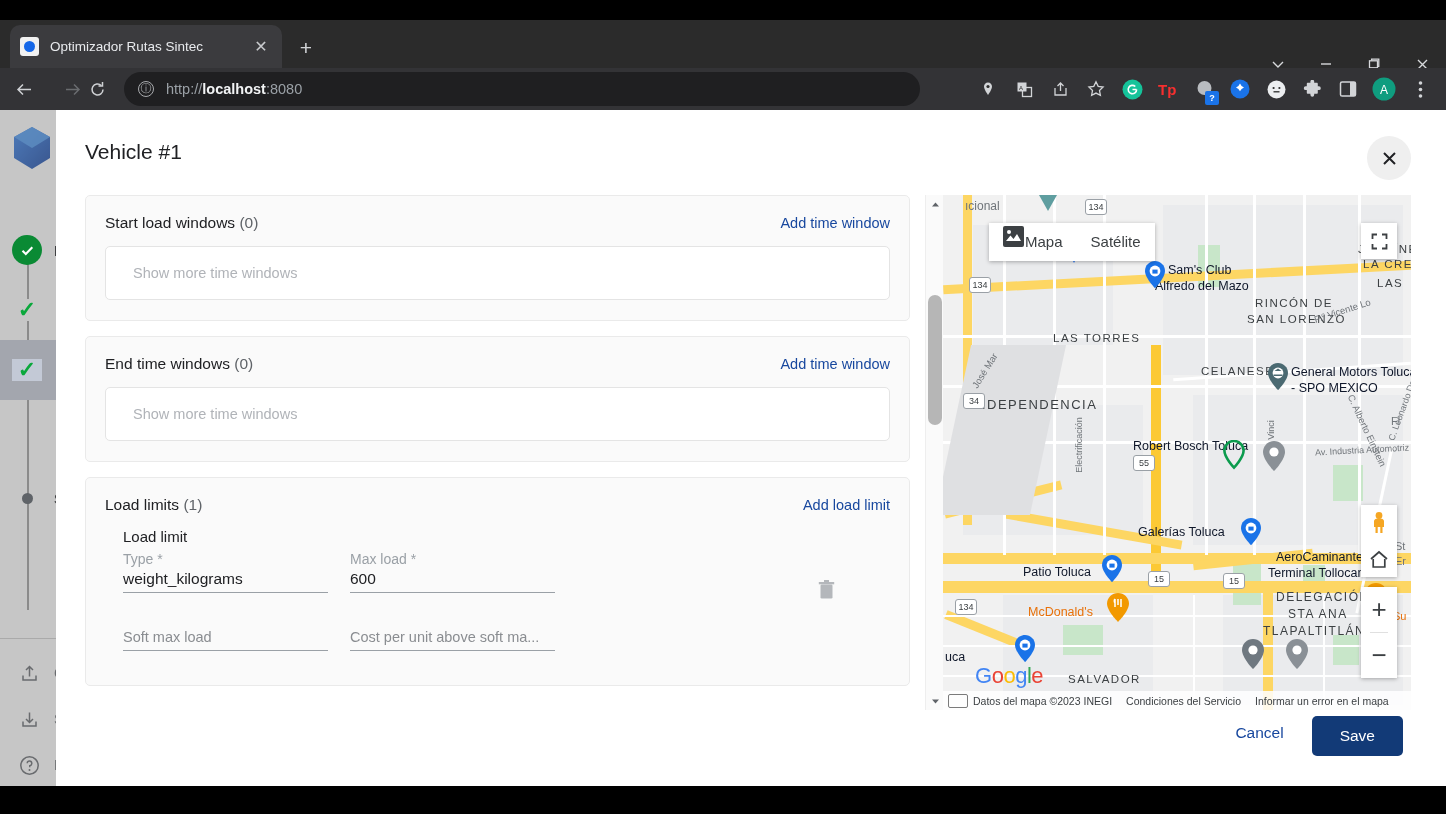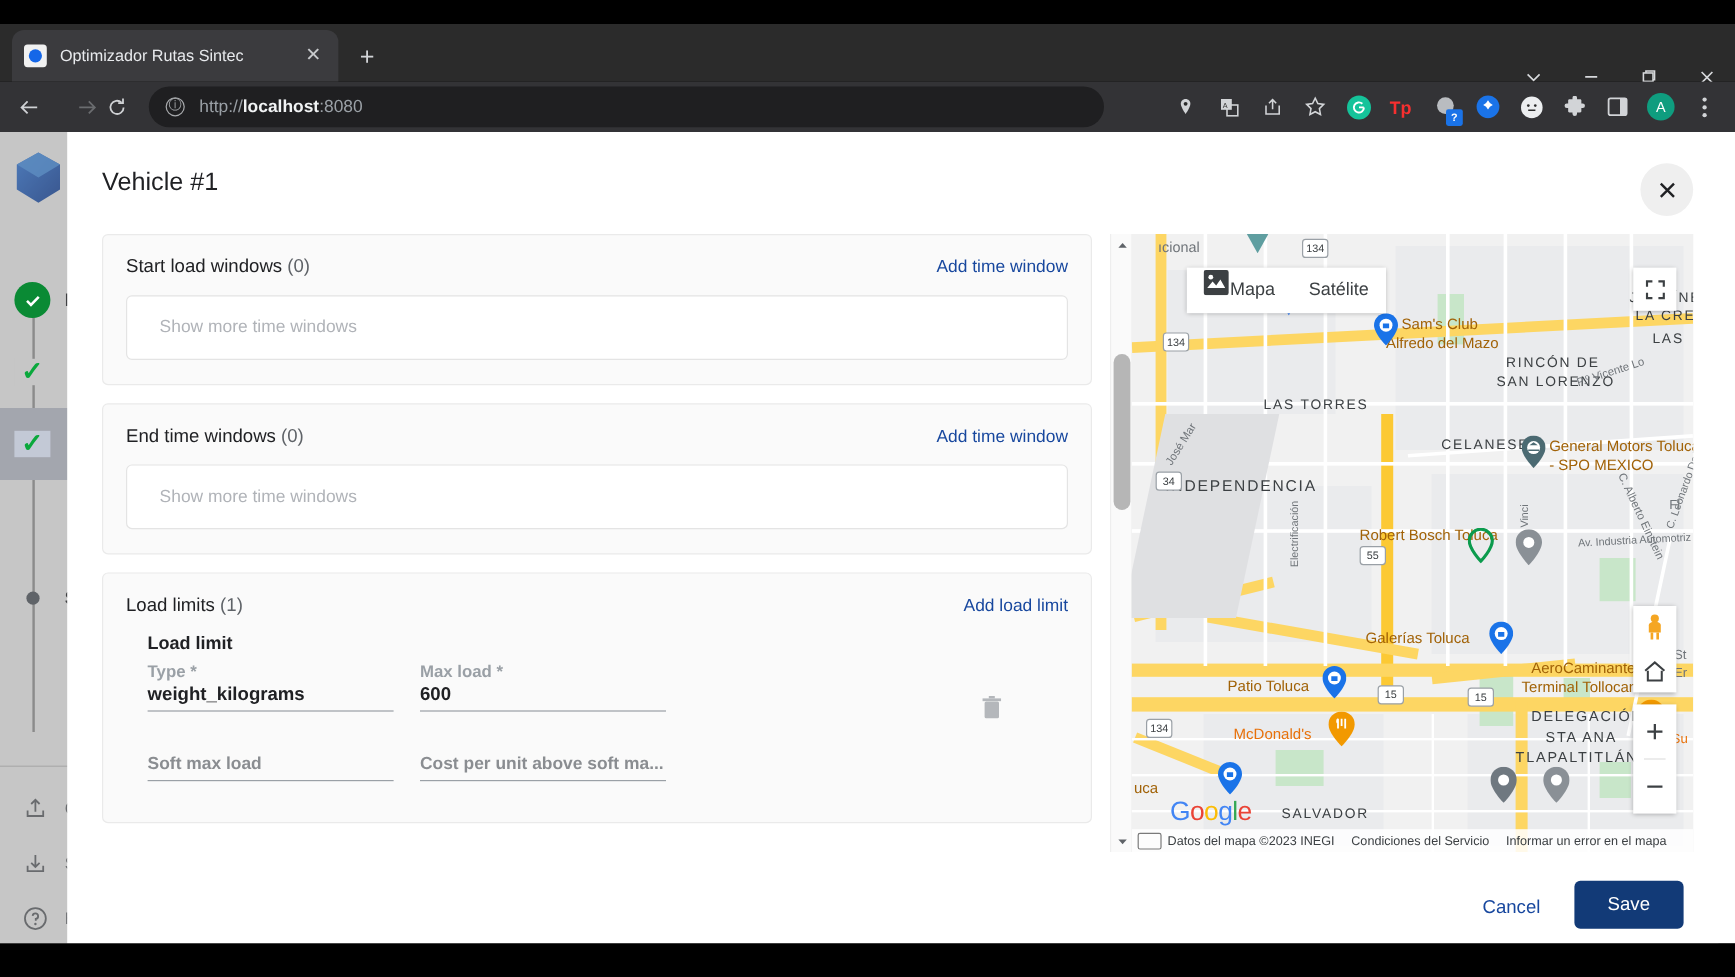--- a/index.html
+++ b/index.html
@@ -86,21 +86,21 @@
   .card{ background:#fafafa; border:1px solid #eaeaea; border-radius:5px; margin-bottom:15px;
     padding:18px 19px 20px 19px; position:relative; }
   .card-head{ display:flex; align-items:baseline; justify-content:space-between; }
   .card-title{ font-size:15.5px; color:#202124; }
   .card-title .cnt{ color:#5f6368; }
   .card-action{ font-size:14.5px; color:#17479e; }
   .ghost-box{ margin-top:14px; height:54px; background:#fff; border:1px solid #e4e4e4;
     border-radius:5px; display:flex; align-items:center; padding-left:27px; }
   .ghost-txt{ font-size:14.5px; color:#b0b3b8; }
 
-  .ll-wrap{ margin-top:14px; position:relative;font-weight:bold; }
+  .ll-wrap{ margin-top:14px; position:relative; }
   .ll-title{ font-size:15px; color:#202124; margin-left:18px; }
   .ll-grid{ display:flex; gap:22px; margin-left:18px; margin-top:6px; }
   .fld{ width:205px; }
   .fld-lbl{ font-size:14px; color:#9aa0a6; height:14px; }
   .fld-val{ font-size:15.5px; color:#202124; height:28px; line-height:28px;
     border-bottom:1px solid #9aa0a6; }
   .fld-ph{ font-size:14.5px; color:#8a8d91; height:28px; line-height:28px;
     border-bottom:1px solid #9aa0a6; }
   .trash{ position:absolute; right:55px; top:52px; color:#9aa0a6; }
   .row2{ margin-top:30px; }
@@ -114,21 +114,21 @@
   .map{ position:absolute; left:858px; top:0; width:468px; height:515px; overflow:hidden;
     background:#e9eaec; }
   .map-bg{ position:absolute; inset:0; background:#f0f0f0; }
   .rd{ position:absolute; background:#fff; }
   .hw{ position:absolute; background:#fdd663; }
   .hw2{ position:absolute; background:#fcc934; }
   .blk{ position:absolute; background:#e4e5e7; }
   .grn{ position:absolute; background:#c8e6c9; }
   .maplbl{ position:absolute; font-size:11px; color:#5f6368; white-space:nowrap; }
   .maplbl.big{ font-size:13px; letter-spacing:1.5px; color:#3c4043; font-weight:500; }
-  .maplbl.poi{ font-size:12.5px; color:#a16207; }
+  .maplbl.poi{ font-size:12.5px; color:#0f172a; }
   .maplbl.food{ font-size:12.5px; color:#e8710a; }
   .maplbl.gray{ font-size:12px; color:#70757a; }
   .shield{ position:absolute; width:22px; height:16px; background:#fff; border:1px solid #9aa0a6;
     border-radius:3px; font-size:9px; color:#3c4043; text-align:center; line-height:14px; }
   .pin{ position:absolute; width:20px; height:27px; }
   .maptype{ position:absolute; left:46px; top:28px; height:38px; background:#fff;
     display:flex; align-items:center; box-shadow:0 1px 4px rgba(0,0,0,.3); }
   .mt-item{ padding:0 14px; font-size:15px; color:#3c4043; line-height:38px; }
   .mt-item.sel{ display:flex; align-items:center; gap:1px; }
   .fullscr{ position:absolute; right:14px; top:28px; width:36px; height:36px; background:#fff;
@@ -143,21 +143,21 @@
   .zb-div{ height:1px !important; background:#e0e0e0; margin:0 9px; }
   .map-footer{ position:absolute; left:0; bottom:0; width:468px; height:19px;
     background:rgba(255,255,255,.86); display:flex; align-items:center; gap:14px; padding-left:30px;
     font-size:10.5px; color:#3c4043; }
   .kbd{ position:absolute; left:5px; bottom:2px; width:20px; height:14px; border:1px solid #7a7a7a;
     border-radius:2px; }
   .gwm{ position:absolute; left:32px; bottom:16px; font-size:18px; font-weight:600;
     letter-spacing:-.5px; }
 
   .modal-footer{ position:absolute; left:0; bottom:12px; width:1376px; height:58px;
-    display:flex; align-items:flex-end; justify-content:flex-end; padding-right:29px; gap:22px; }
+    display:flex; align-items:flex-start; justify-content:flex-end; padding-right:29px; gap:22px; }
   .btn-cancel{ font-size:15.5px; color:#17479e; padding:8px 6px; }
   .btn-save{ background:#123a77; color:#fff; font-size:15.5px; border-radius:5px;
     padding:11px 28px; }
 </style>
 </head>
 <body>
 
 <div class="browser">
 
   <div class="chrome-top"></div>

